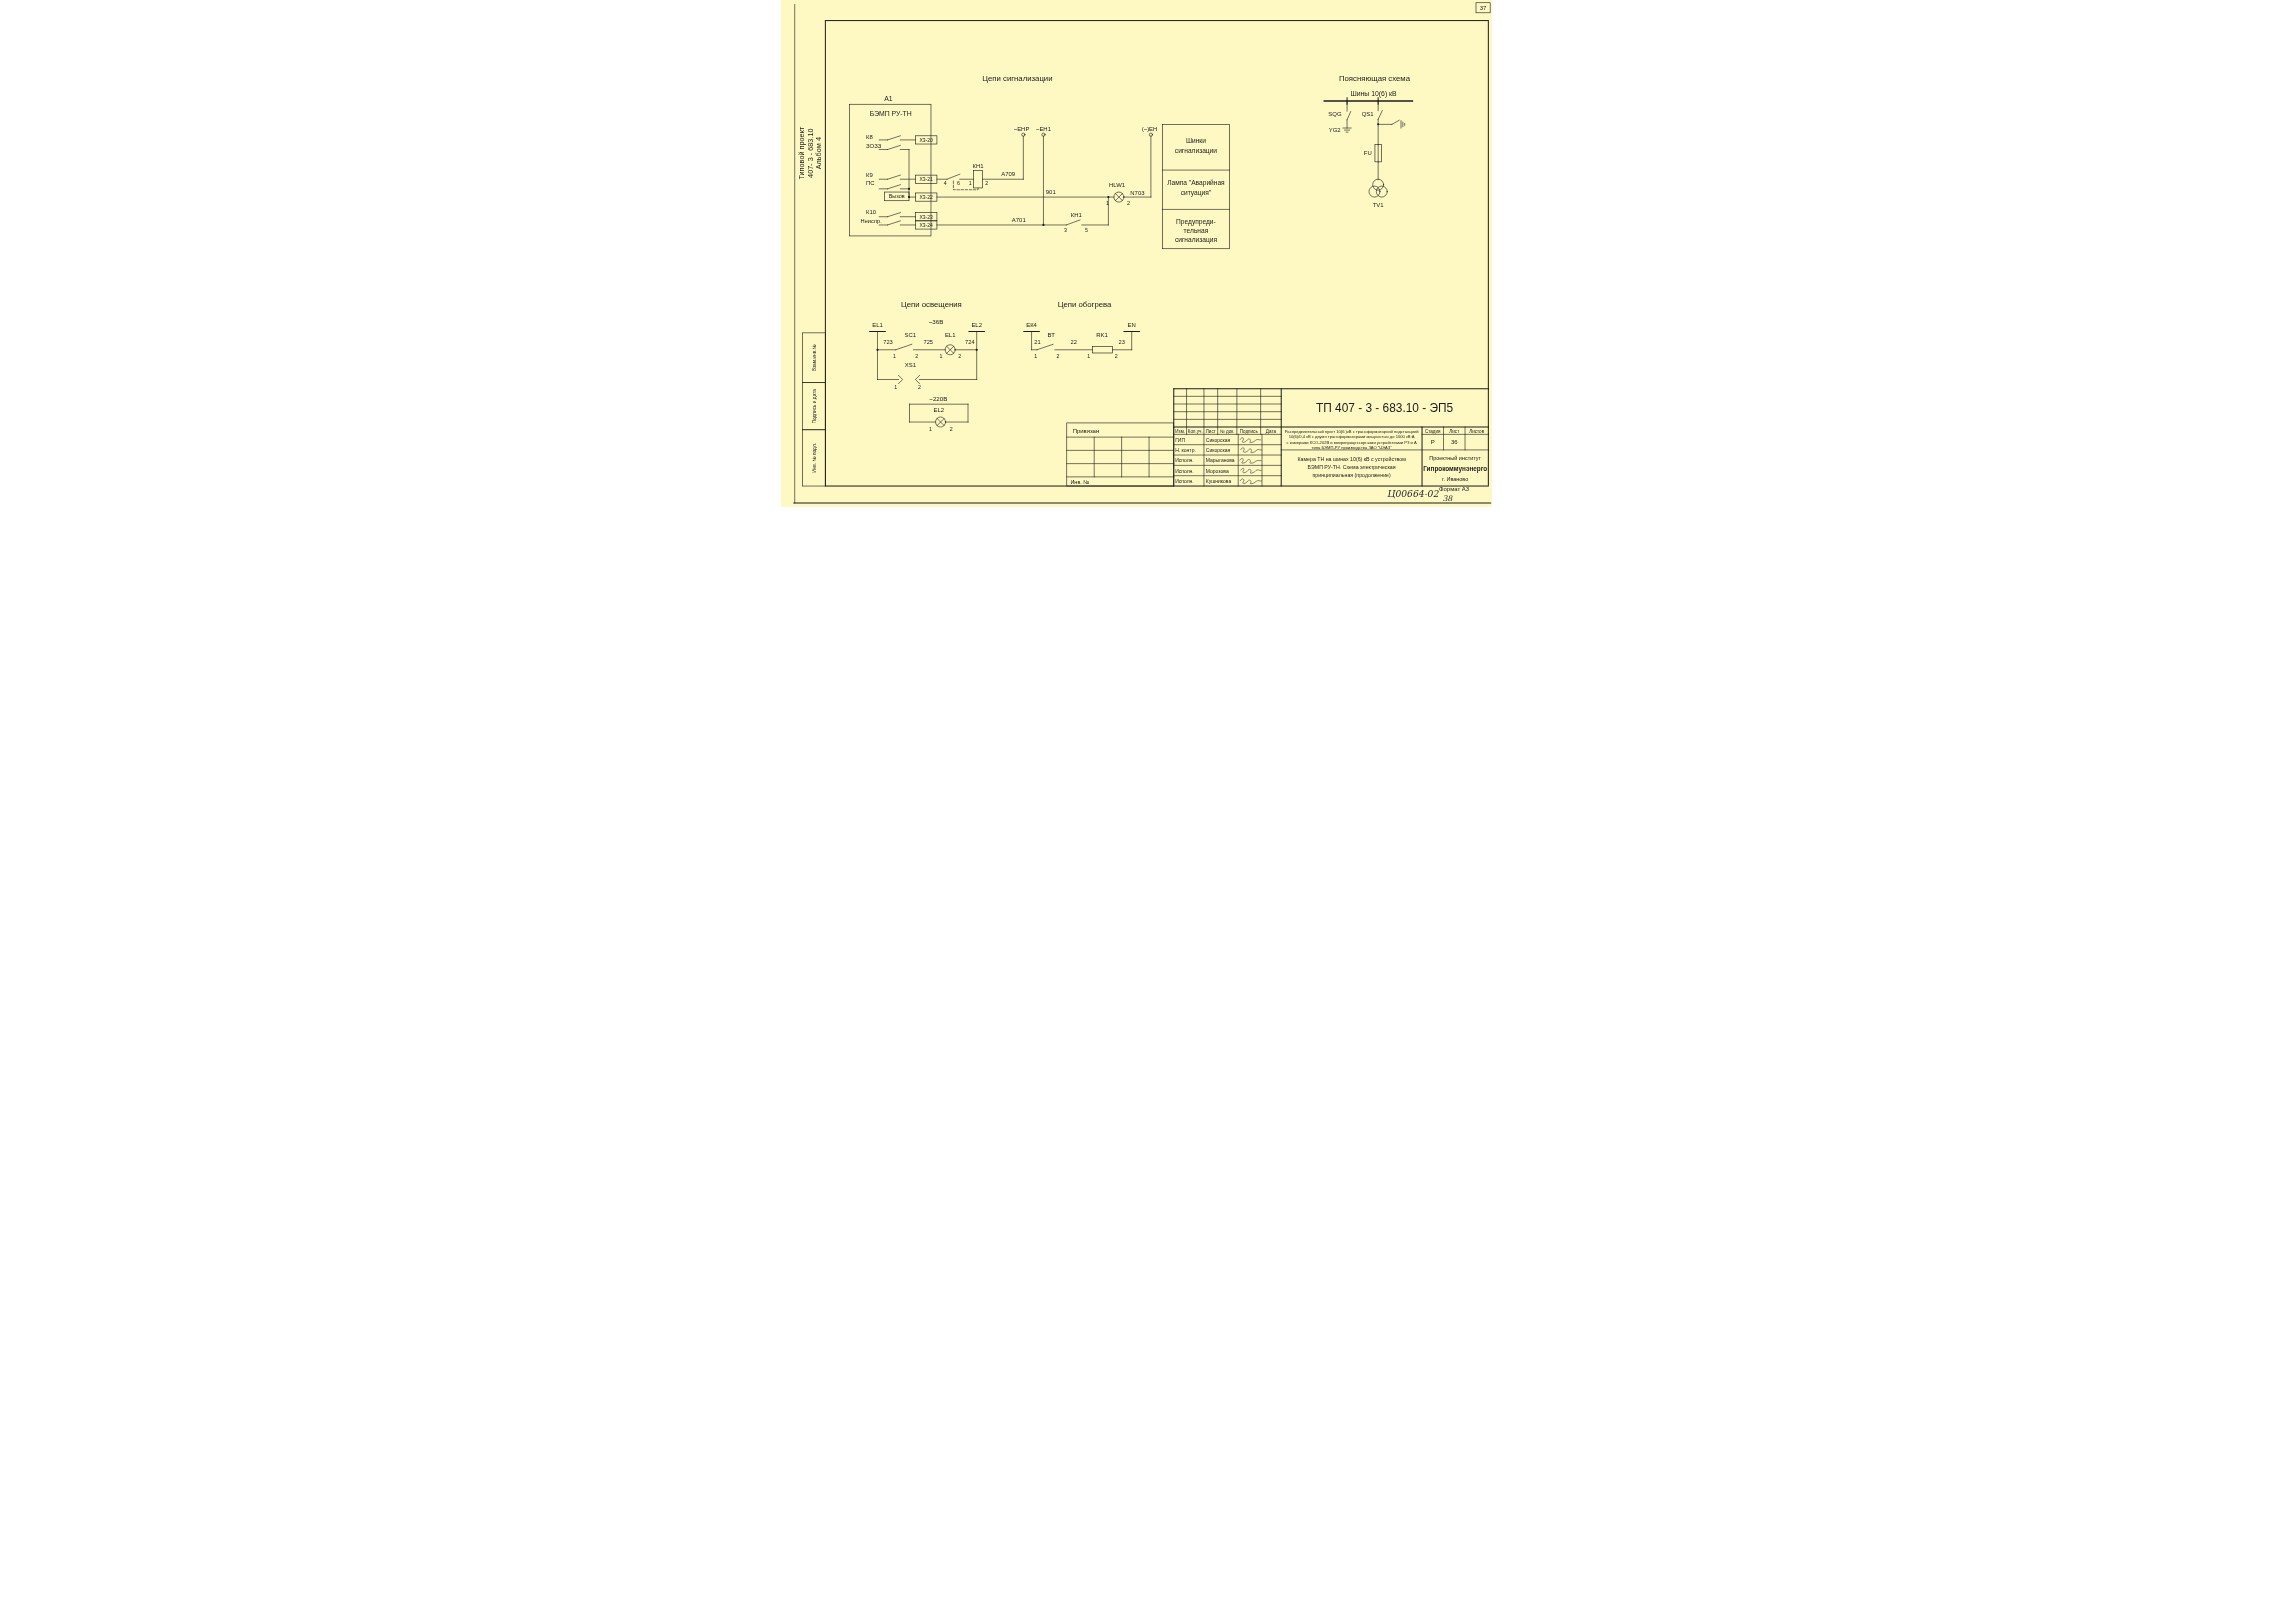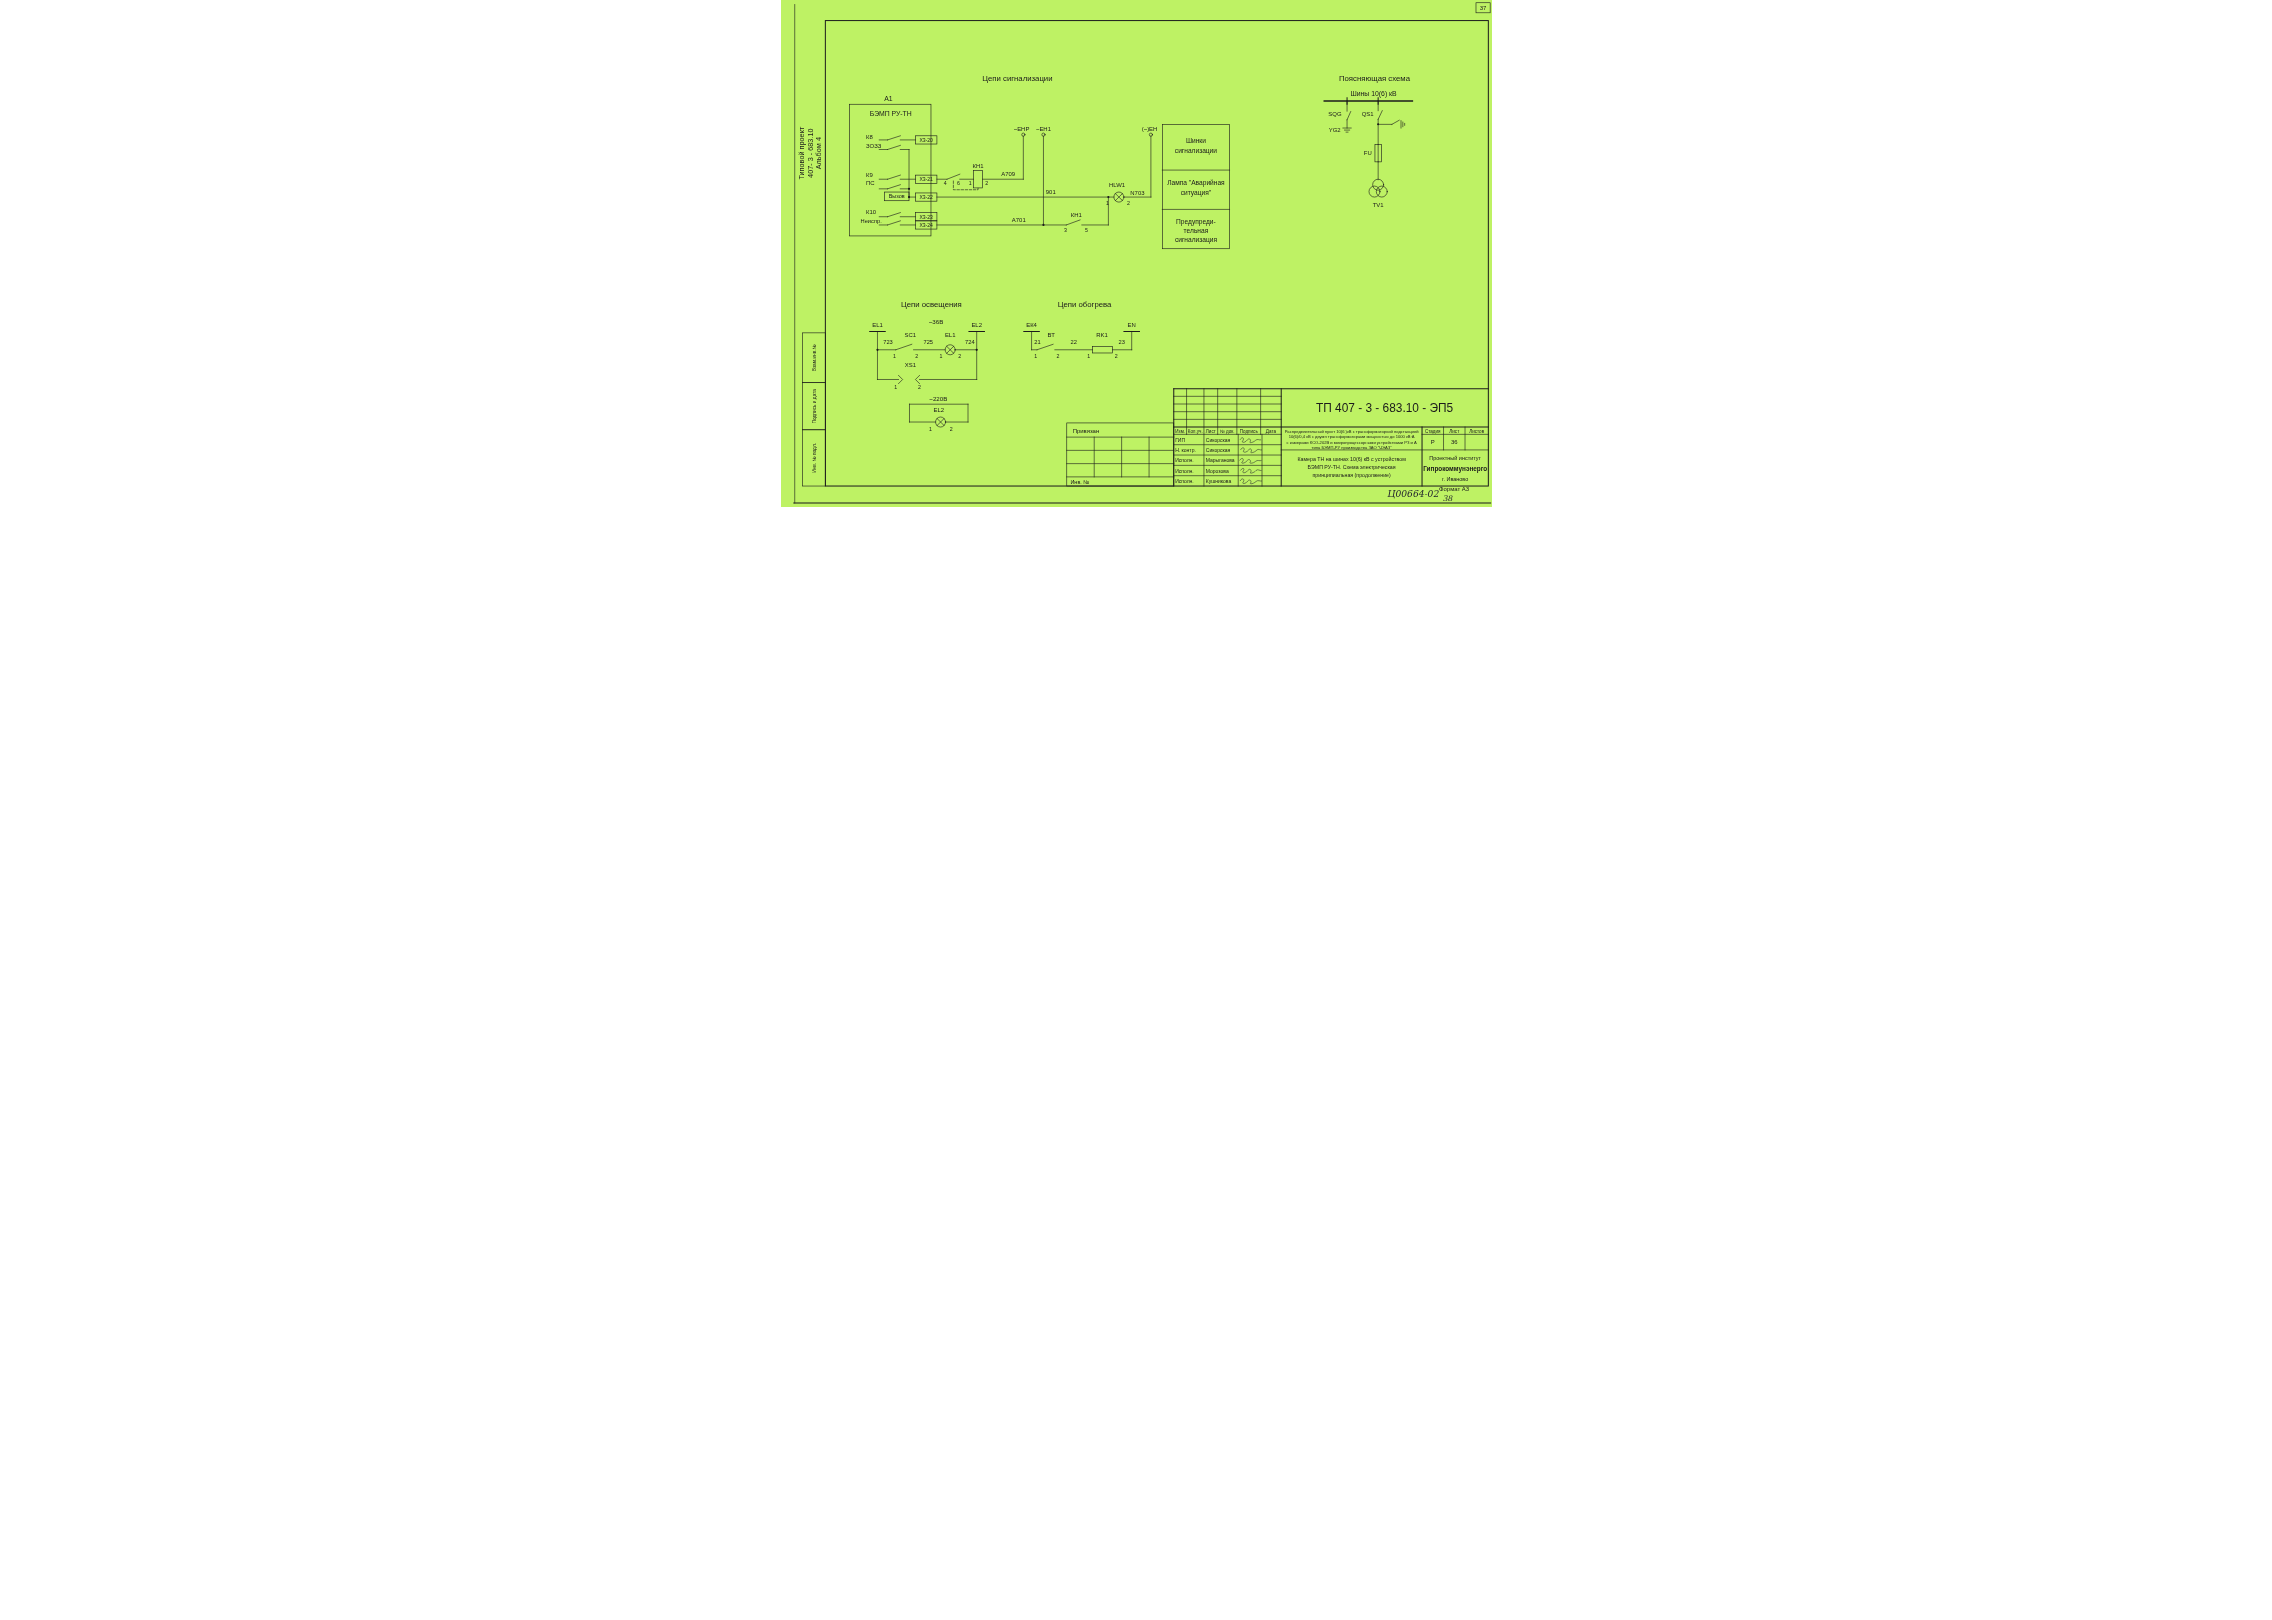--- a/index.html
+++ b/index.html
@@ -1,16 +1,16 @@
 <!DOCTYPE html>
 <html style="font-size:7.3px"><head>
 <meta charset="utf-8">
 <style>
   html,body { margin:0; padding:0; background:#ffffff; }
-  .page { width:711px; margin:0 auto; background:#bef264; }
+  .page { width:711px; margin:0 auto; background:#fef9c3; }
   svg { display:block; width:100%; height:auto; }
   svg text { font-family:"Liberation Sans", sans-serif; fill:#1b1b1b; }
   .ln   { stroke:#1b1b1b; stroke-width:1.35; fill:none; stroke-linecap:square; }
   .thick{ stroke-width:2.2; }
   .bus  { stroke-width:3; }
   .dash { stroke-dasharray:5 4; }
   .dot  { fill:#1b1b1b; stroke:none; }
   .hand { font-family:"DejaVu Serif", serif; font-style:italic; fill:#23262e; }
   .sig  { stroke:#23262e; stroke-width:1.2; fill:none; }
   .bold { font-weight:bold; }

